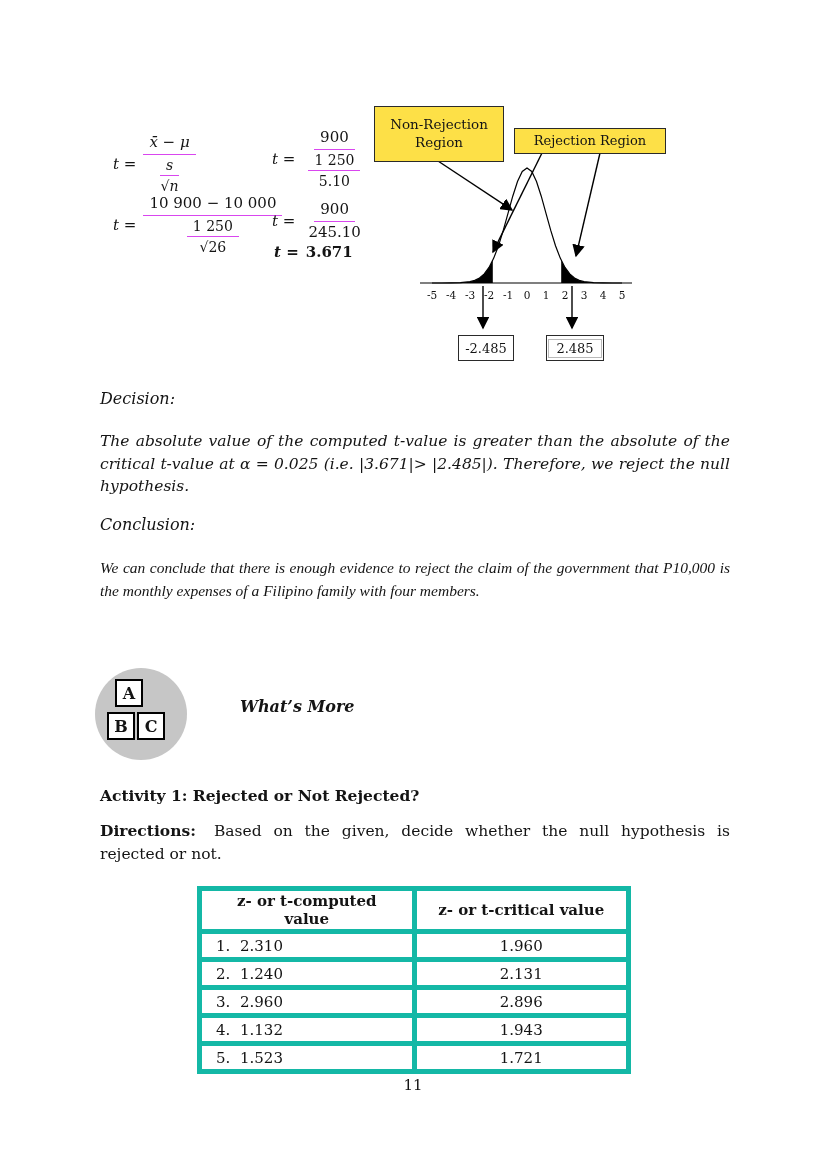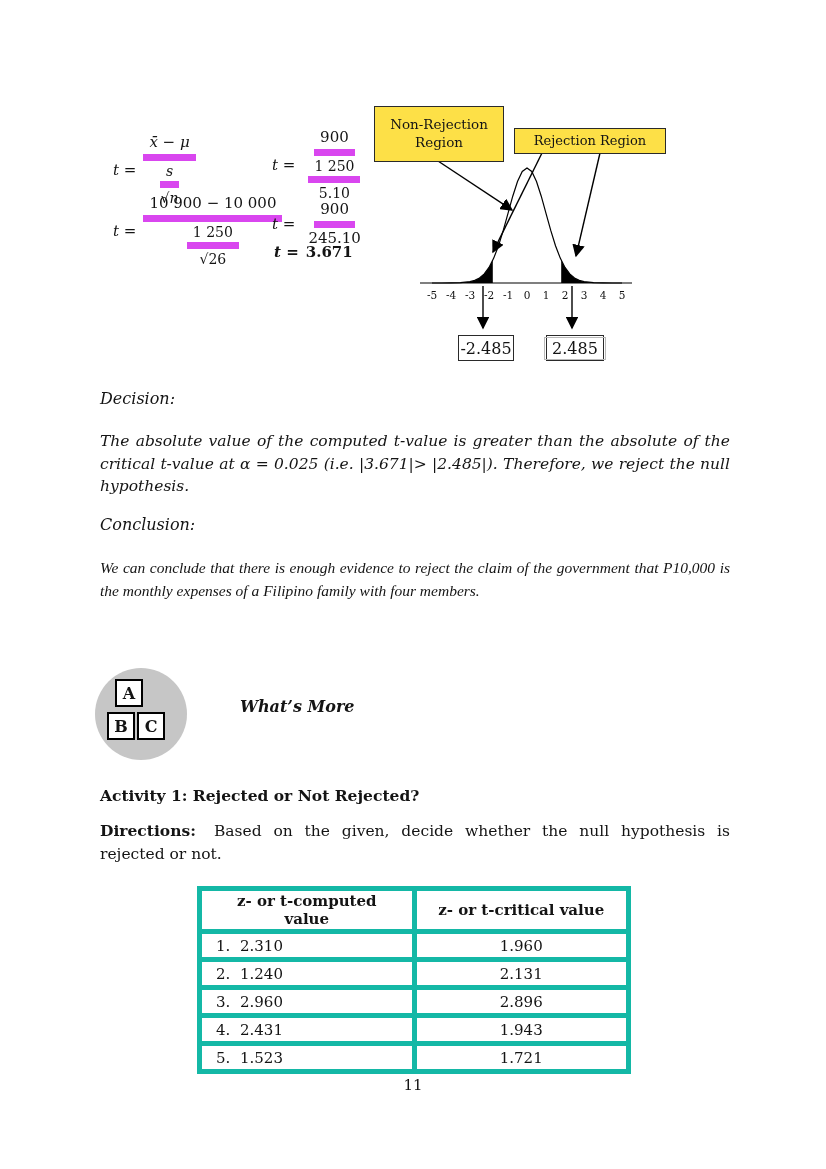--- a/index.html
+++ b/index.html
@@ -3,34 +3,34 @@
 <meta charset="utf-8">
 <style>
   html,body{margin:0;padding:0;background:#e8e8e8;}
   .page{position:relative;width:826px;height:1169px;background:#ffffff;margin:0 auto;overflow:hidden;
         font-family:"DejaVu Serif","Liberation Serif",serif;color:#141414;}
 
   
   .formula{position:absolute;display:flex;align-items:center;gap:7px;font-size:15px;}
   .formula .var{font-style:italic;}
   .frac{display:inline-flex;flex-direction:column;align-items:center;line-height:1.3;}
-  .frac .num{border-bottom:7px solid #d946ef;padding:0 6px 1px;text-align:right;}
+  .frac .num{border-bottom:1px solid #d946ef;padding:0 6px 1px;text-align:right;}
   .frac .den{padding:1px 6px 0;}
   .frac .frac{font-size:14px;}
   .formula.bold{font-weight:bold;}
 
   
   .diagram{position:absolute;left:362px;top:98px;width:310px;height:275px;}
   .diagram svg{position:absolute;left:0;top:0;}
   .label-box{position:absolute;border:1px solid #2a2a2a;background:#fde047;display:flex;align-items:center;
              justify-content:center;text-align:center;font-size:13.5px;line-height:1.3;padding:2px;}
   .label-box.nonrej{left:12px;top:8px;width:124px;height:50px;}
   .label-box.rej{left:152px;top:30px;width:146px;height:20px;font-size:13px;}
   .crit-box{position:absolute;border:1px solid #2a2a2a;background:#fff;display:flex;align-items:center;
-            justify-content:center;font-size:16px;}
+            justify-content:center;font-size:13px;}
   .crit-box.left{left:96px;top:237px;width:54px;height:24px;}
   .crit-box.right{left:184px;top:237px;width:56px;height:24px;}
   .crit-box.right .inner{border:1px solid #b9b9b9;padding:1px 7px;}
 
   
   .h-italic{position:absolute;font-style:italic;font-size:16px;}
   .para{position:absolute;width:630px;font-style:italic;font-size:15.5px;line-height:1.46;
         text-align:justify;margin:0;}
 
   
@@ -190,21 +190,21 @@
       </tr>
       <tr>
         <td class="c1"><span class="rownum">2.</span><span>1.240</span></td>
         <td class="c2">2.131</td>
       </tr>
       <tr>
         <td class="c1"><span class="rownum">3.</span><span>2.960</span></td>
         <td class="c2">2.896</td>
       </tr>
       <tr>
-        <td class="c1"><span class="rownum">4.</span><span>2.431</span></td>
+        <td class="c1"><span class="rownum">4.</span><span>1.132</span></td>
         <td class="c2">1.943</td>
       </tr>
       <tr>
         <td class="c1"><span class="rownum">5.</span><span>1.523</span></td>
         <td class="c2">1.721</td>
       </tr>
     </tbody>
   </table>
 
   <div class="page-number">11</div>

